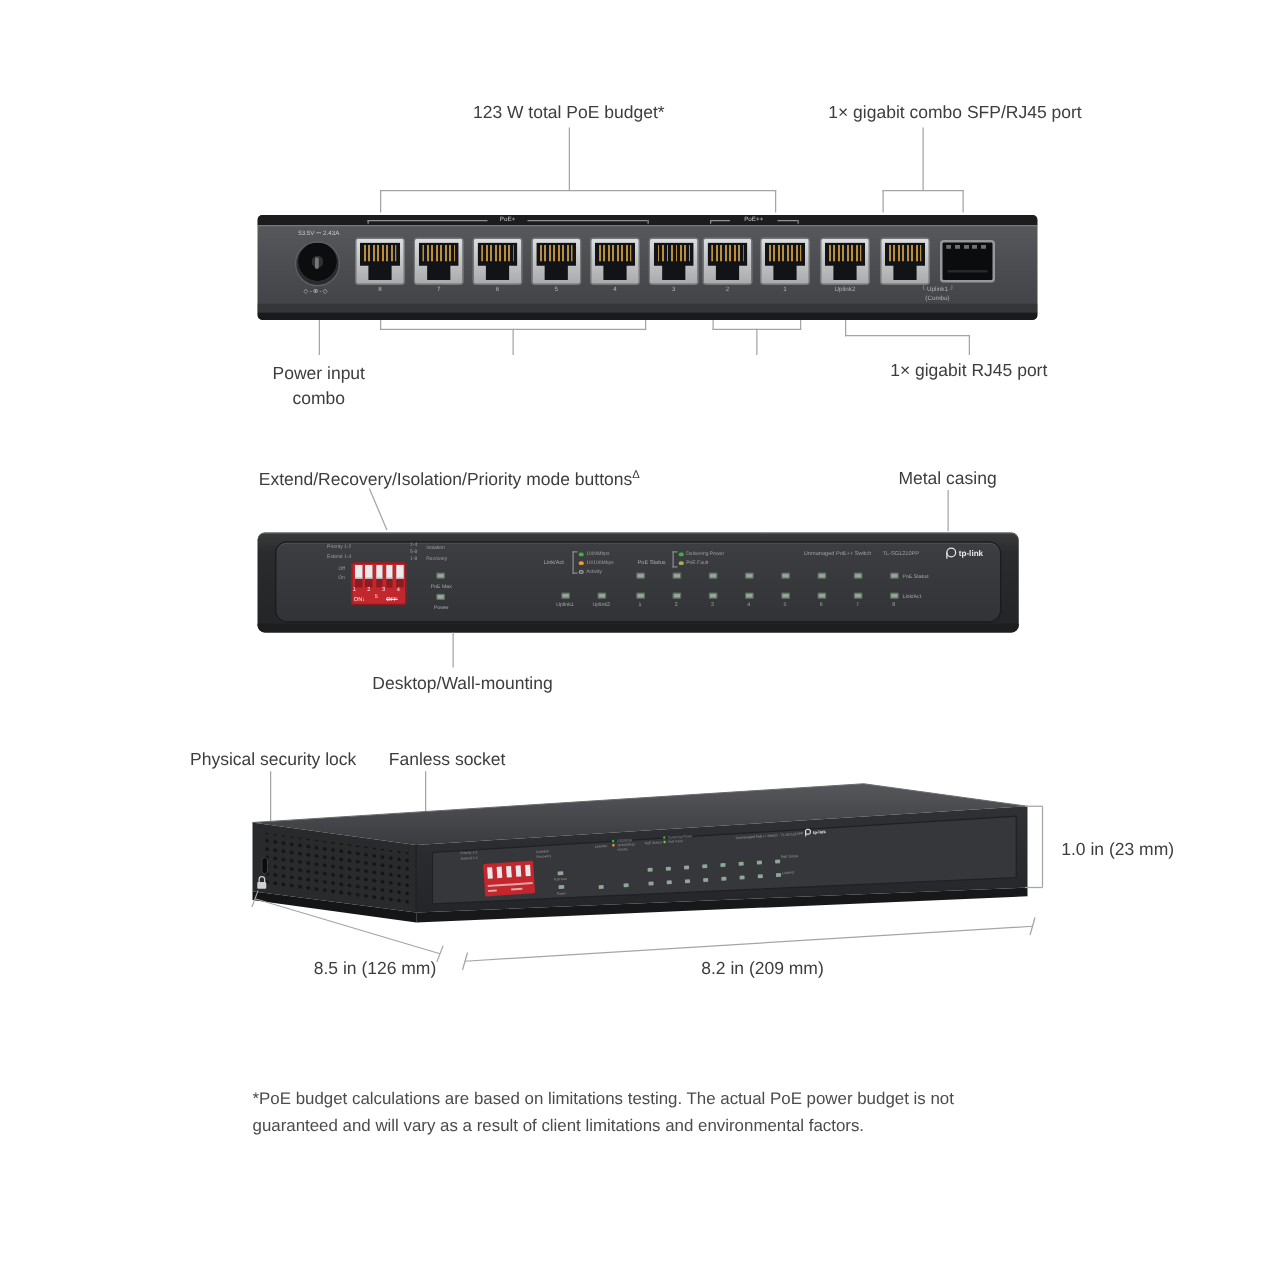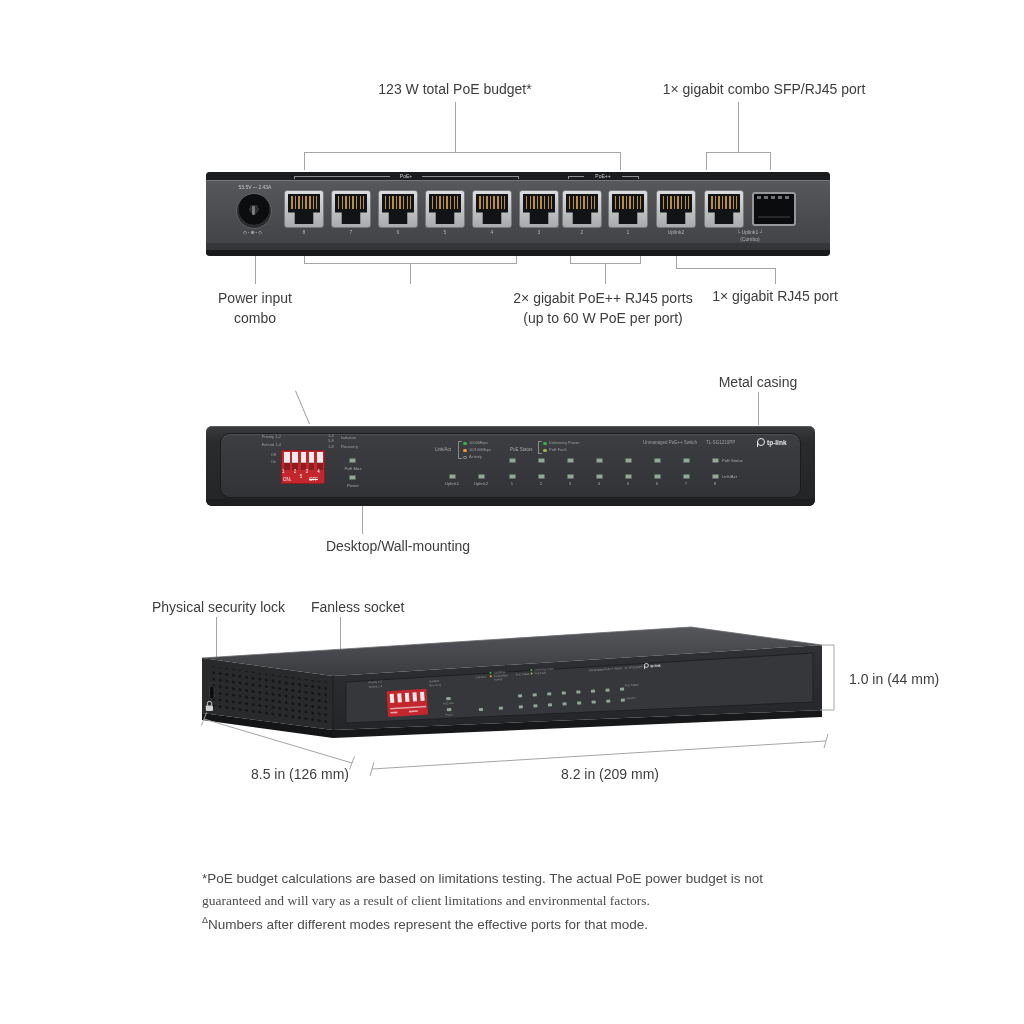--- a/index.html
+++ b/index.html
@@ -187,26 +187,25 @@
   <div class="ln" style="left:605px;top:263px;width:1px;height:21px;"></div>
 
   <div class="ln" style="left:676px;top:256px;width:1px;height:13px;"></div>
   <div class="ln" style="left:676px;top:268px;width:100px;height:1px;"></div>
   <div class="ln" style="left:775px;top:268px;width:1px;height:16px;"></div>
 
   <div class="lbl c lbl2" style="left:255px;top:288px;">
     <div>Power input</div>
     <div>combo</div>
   </div>
-  <div class="lbl c lbl2" style="left:603px;top:288px;">
-    <div>2× gigabit PoE++ RJ45 ports</div>
-    <div>(up to 60 W PoE per port)</div>
+  <div class="lbl c" style="left:775px;top:288px;">1× gigabit RJ45 port</div>
+
+  <div class="lbl" style="left:207px;top:374px;">
+    <span>Extend/Recovery/Isolation/Priority mode buttons</span><sup>Δ</sup>
   </div>
-  <div class="lbl c" style="left:775px;top:288px;">1× gigabit RJ45 port</div>
-
   <div class="lbl c" style="left:758px;top:374px;">Metal casing</div>
 
   <div class="ln" style="left:295px;top:391px;width:1px;height:36px;transform:rotate(-23deg);transform-origin:top left;"></div>
   <div class="ln" style="left:758px;top:392px;width:1px;height:33px;"></div>
 
   <div id="front-dev"></div>
   <div id="front-panel"></div>
 
   <div class="tiny tinyr" style="left:281px;top:434px;">Priority 1-2</div>
   <div class="tiny tinyr" style="left:281px;top:442px;">Extend 1-4</div>
@@ -287,21 +286,21 @@
       <div class="ledlbl" style="left: 715px;">8</div>
     </div>
   <div class="sidelbl" style="left:722px;top:458px;">PoE Status</div>
   <div class="sidelbl" style="left:722px;top:474px;">Link/Act</div>
 
   <div id="brand-type" style="left:643px;">Unmanaged PoE++ Switch</div>
   <div id="brand-model" style="left:706px;">TL-SG1210PP</div>
   <div id="tplogo"><span class="cir"></span><span>tp-link</span></div>
 
   <div class="ln" style="left:362px;top:506px;width:1px;height:28px;"></div>
-  <div class="lbl c" style="left:370px;top:538px;margin-left:28px;">Desktop/Wall-mounting</div>
+  <div class="lbl c" style="left:370px;top:538px;">Desktop/Wall-mounting</div>
 
   <div class="lbl" style="left:152px;top:599px;">Physical security lock</div>
   <div class="lbl" style="left:311px;top:599px;">Fanless socket</div>
   <div class="ln" style="left:216px;top:617px;width:1px;height:65px;"></div>
   <div class="ln" style="left:340px;top:617px;width:1px;height:63px;"></div>
 
   <svg id="persp" width="1024" height="1024" viewBox="0 0 1024 1024">
     <defs>
       <linearGradient id="gTop" x1="0" y1="0" x2="0" y2="1">
         <stop offset="0" stop-color="#56575b"></stop>
@@ -402,21 +401,20 @@
       <line x1="820" y1="710" x2="834" y2="710"></line>
       <line x1="204" y1="719" x2="352" y2="763"></line>
       <line x1="206.5" y1="712.5" x2="201.5" y2="725.5"></line>
       <line x1="354.5" y1="756.5" x2="349.5" y2="769.5"></line>
       <line x1="372" y1="769" x2="826" y2="741"></line>
       <line x1="374" y1="762" x2="370" y2="776"></line>
       <line x1="828" y1="734" x2="824" y2="748"></line>
     </g>
   </svg>
 
-  <div class="lbl" style="left:849px;top:671px;">1.0 in (44 mm)</div>
+  <div class="lbl" style="left:849px;top:671px;">1.0 in (23 mm)</div>
   <div class="lbl c" style="left:300px;top:766px;">8.5 in (126 mm)</div>
   <div class="lbl c" style="left:610px;top:766px;">8.2 in (209 mm)</div>
 
   <div class="foot" style="top:871px;">*PoE budget calculations are based on limitations testing. The actual PoE power budget is not</div>
-  <div class="foot" style="top:893px;font-family:Liberation Serif, serif;">guaranteed and will vary as a result of client limitations and environmental factors.</div>
-  <div class="foot" style="top:915px;"><sup>Δ</sup><span>Numbers after different modes represent the effective ports for that mode.</span></div>
+  <div class="foot" style="top:893px;">guaranteed and will vary as a result of client limitations and environmental factors.</div>
 
 </div>
 
 </body></html>

